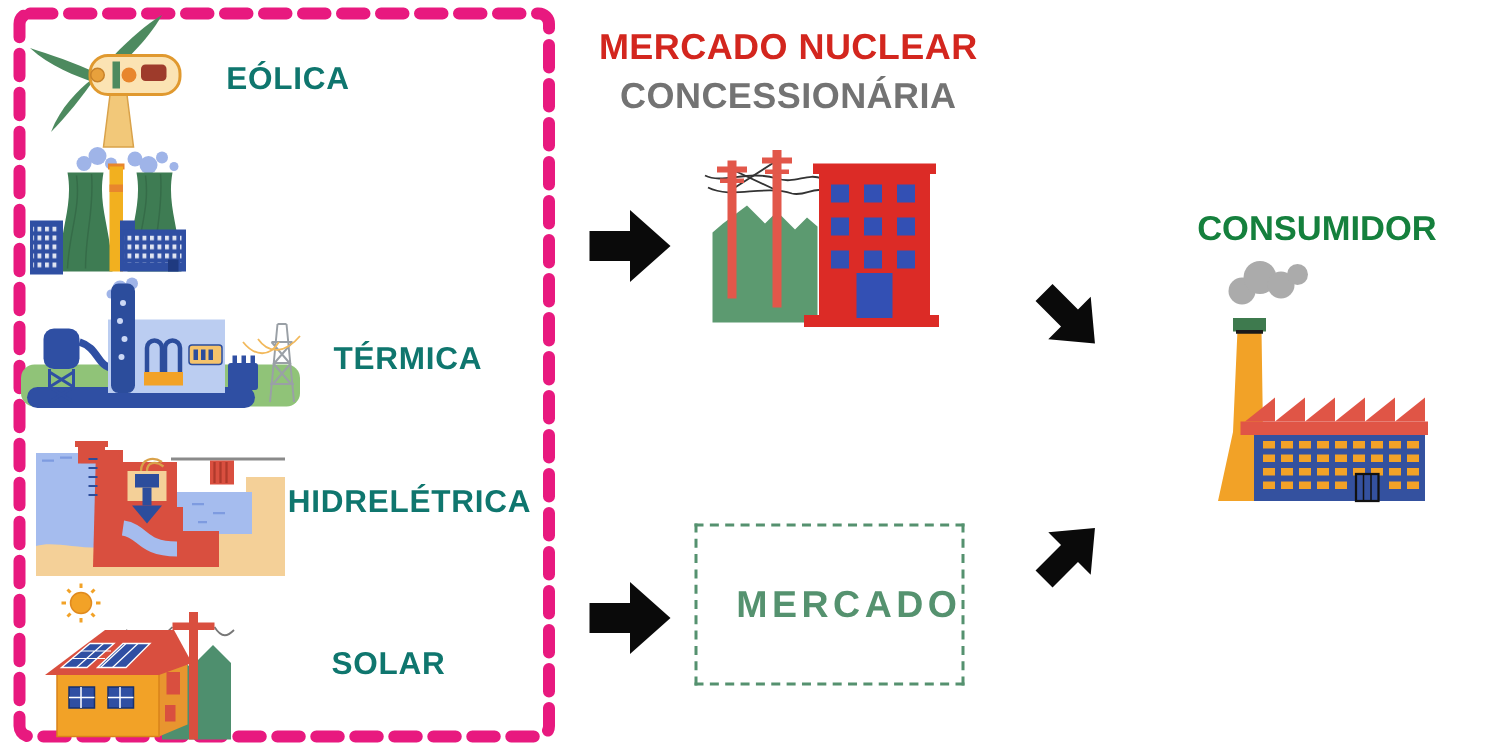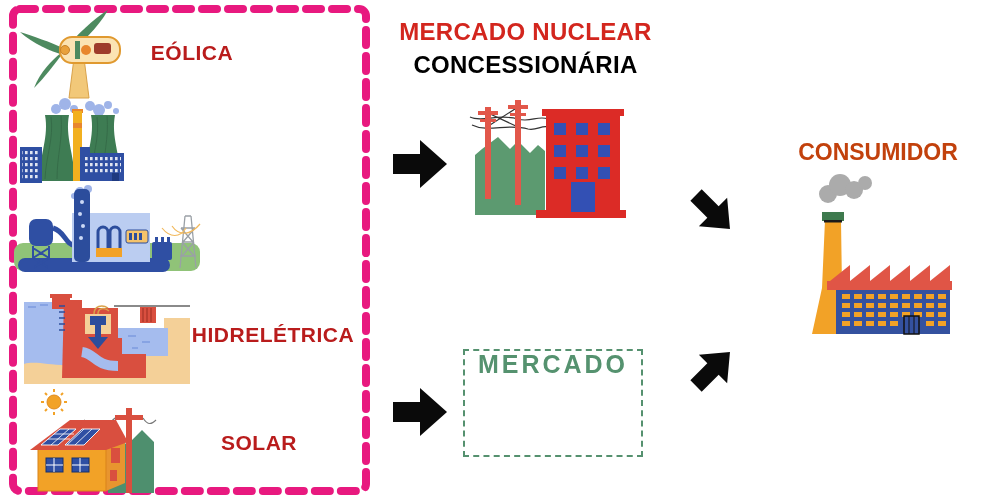--- a/index.html
+++ b/index.html
@@ -1,30 +1,30 @@
 <!DOCTYPE html>
 <html><head>
 <meta charset="utf-8">
 <style>
   html,body{margin:0;padding:0;background:#fff;}
   .canvas{position:relative;width:1000px;height:500px;background:#ffffff;
           font-family:"Liberation Sans",sans-serif;overflow:hidden;}
   .abs{position:absolute;}
   svg{display:block;overflow:visible;}
   .src-label{position:absolute;transform:translate(-50%,-50%);font-weight:700;
-             font-size:21px;color:#b91c1c;white-space:nowrap;letter-spacing:.5px;}
+             font-size:21px;color:#0f766e;white-space:nowrap;letter-spacing:.5px;}
   .title-wrap{position:absolute;left:383px;top:20px;width:285px;text-align:center;}
   .title{font-size:24px;font-weight:700;color:#D3261E;line-height:1;letter-spacing:.3px;}
-  .subtitle{font-size:24px;font-weight:700;color:#000000;line-height:1;margin-top:9px;letter-spacing:.3px;}
+  .subtitle{font-size:24px;font-weight:700;color:#737373;line-height:1;margin-top:9px;letter-spacing:.3px;}
   .free-box{position:absolute;left:463px;top:349px;width:180px;height:108px;
             border:2px dashed #55916F;box-sizing:border-box;display:flex;
-            flex-direction:column;align-items:center;justify-content:flex-start;gap:5px;}
+            align-items:center;justify-content:flex-end;gap:5px;}
   .free-line{font-size:25px;font-weight:700;color:#55926F;letter-spacing:3px;line-height:1.05;}
   .consumer-label{position:absolute;left:778px;top:139px;width:200px;text-align:center;
-                  font-size:23px;font-weight:700;color:#c2410c;}
+                  font-size:23px;font-weight:700;color:#15803d;}
 </style>
 </head>
 <body>
 
 <div class="canvas">
 
   <svg class="abs" style="left:0;top:0" width="380" height="500" viewBox="0 0 380 500">
     <rect x="13" y="9" width="353" height="482" rx="7" fill="none" stroke="#E8197F" stroke-width="8" stroke-dasharray="15 11" stroke-linecap="round"></rect>
   </svg>
 
@@ -116,20 +116,21 @@
         <rect x="147" y="51" width="3" height="6"></rect>
         <rect x="153" y="51" width="3" height="6"></rect>
       </g>
     <rect x="138" y="56" width="20" height="18" rx="2" fill="#2F4FA3"></rect>
     <g stroke="#9AA0A6" stroke-width="1.3" fill="none">
       <path d="M166,82 L171,30 M182,82 L177,30 M171,30 h6 M167,42 h14 M168,56 h12 M166,70 h16 M167,42 l12,14 M181,42 l-12,14 M168,56 l12,14 M180,56 l-12,14"></path>
     </g>
     <path d="M158,40 C165,50 176,50 186,38" stroke="#F2B95C" stroke-width="1.2" fill="none"></path>
     <path d="M148,42 C156,52 166,52 172,42" stroke="#F2B95C" stroke-width="1.2" fill="none"></path>
   </svg>
+  <div class="src-label" style="left:272px;top:240px">TÉRMICA</div>
 
   <svg class="abs" style="left:24px;top:294px" width="166" height="90" viewBox="0 0 166 90">
     <rect x="0" y="62" width="166" height="28" fill="#F4D098"></rect>
     <rect x="140" y="24" width="26" height="66" fill="#F4D098"></rect>
     <rect x="0" y="8" width="58" height="70" fill="#A5BCEE"></rect>
     <g stroke="#7E9BE0" stroke-width="1.5">
         <path d="M4,13 h8 M16,11 h8 M30,14 h6"></path>
       </g>
     <rect x="92" y="34" width="52" height="28" fill="#A5BCEE"></rect>
     <g stroke="#7E9BE0" stroke-width="1.5">

